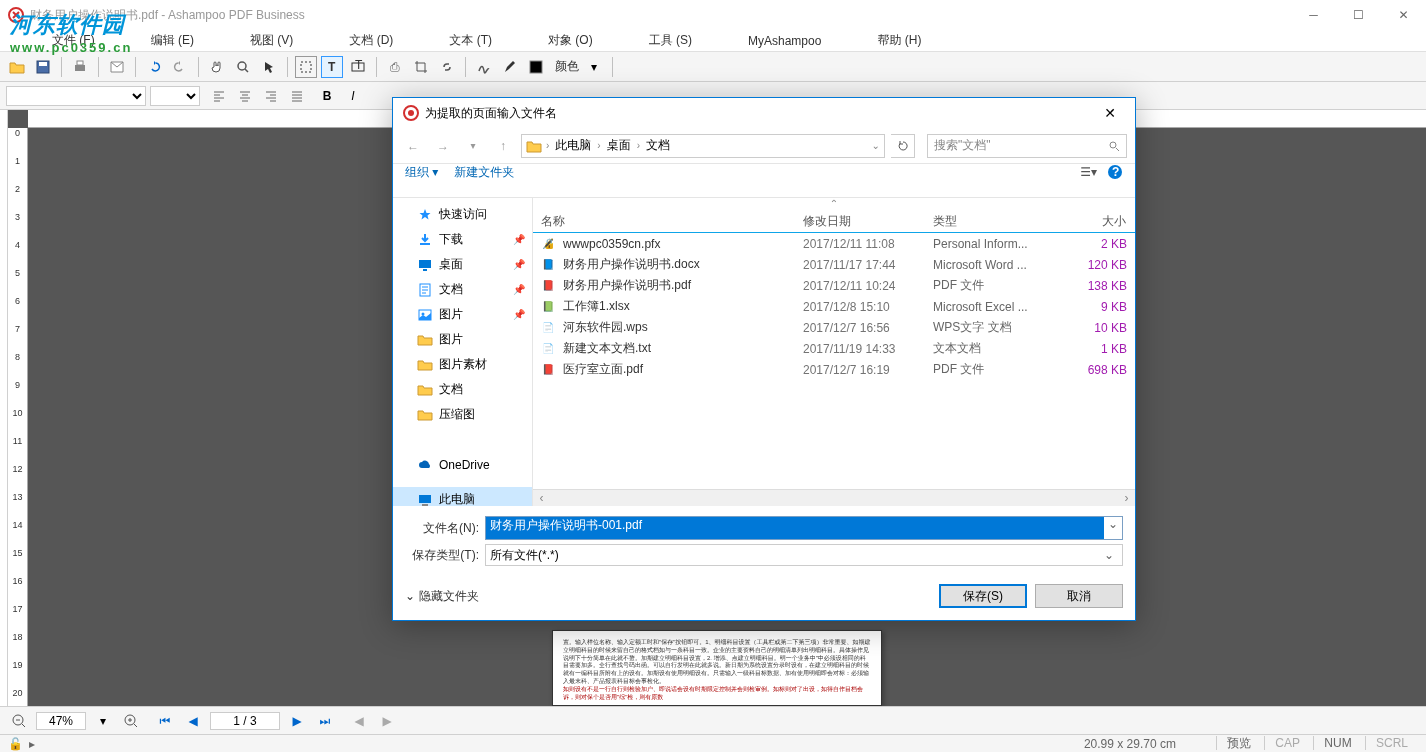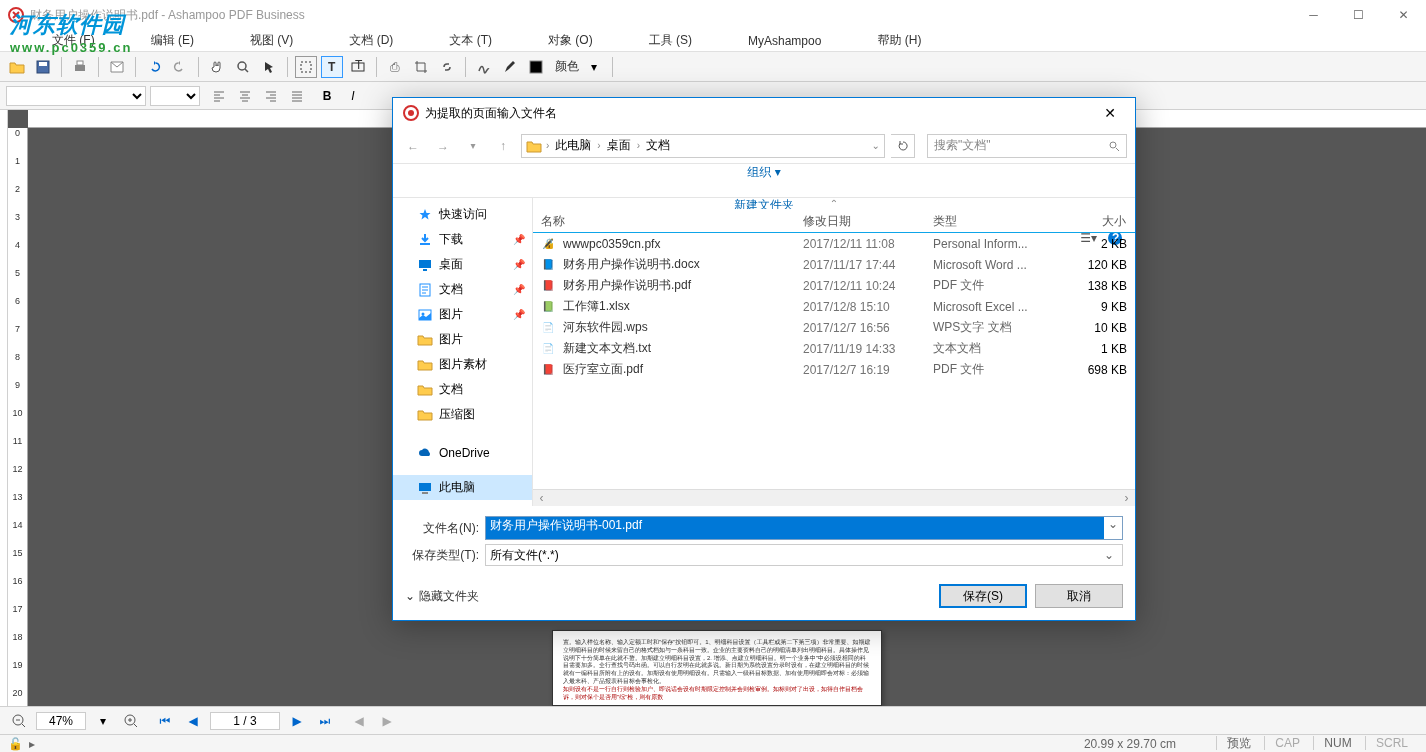--- a/index.html
+++ b/index.html
@@ -62,21 +62,21 @@
 
 .dialog-nav { height: 36px; display: flex; align-items: center; padding: 0 8px; border-bottom: 1px solid #e5e5e5; gap: 6px; }
 .dialog-nav .nav-btn { width: 24px; height: 24px; display: flex; align-items: center; justify-content: center; color: #999; }
 .dialog-nav .breadcrumb { flex: 1; height: 24px; border: 1px solid #ccc; display: flex; align-items: center; padding: 0 4px; gap: 4px; }
 .dialog-nav .breadcrumb .crumb { padding: 0 2px; }
 .dialog-nav .breadcrumb .chev { color: #888; font-size: 10px; }
 .dialog-nav .refresh { width: 24px; height: 24px; border: 1px solid #ccc; border-left: none; display: flex; align-items: center; justify-content: center; }
 .dialog-nav .search { width: 200px; height: 24px; border: 1px solid #ccc; display: flex; align-items: center; padding: 0 6px; color: #888; margin-left: 6px; }
 .dialog-nav .search span { flex: 1; }
 
-.dialog-toolbar { height: 34px; display: flex; align-items: center; padding: 0 12px; gap: 16px; border-bottom: 1px solid #e5e5e5; flex-direction: column; }
+.dialog-toolbar { height: 34px; display: flex; align-items: flex-start; padding: 0 12px; gap: 16px; border-bottom: 1px solid #e5e5e5; }
 .dialog-toolbar .dt-item { color: #0066b3; }
 .dialog-toolbar .dt-right { margin-left: auto; display: flex; align-items: center; gap: 10px; }
 
 .dialog-body { flex: 1; display: flex; overflow: hidden; }
 .tree { width: 140px; border-right: 1px solid #e5e5e5; overflow-y: auto; padding: 4px 0; }
 .tree-item { padding: 4px 8px 4px 24px; display: flex; align-items: center; gap: 6px; position: relative; text-align: right; }
 .tree-item.selected { background: #cce8ff; }
 .tree-item .pin { position: absolute; right: 6px; color: #888; font-size: 10px; }
 .tree-item .ti-icon { width: 16px; height: 16px; display: flex; align-items: center; justify-content: center; }
 
@@ -86,21 +86,21 @@
 .col-name { flex: 1; min-width: 240px; }
 .col-date { width: 130px; }
 .col-type { width: 130px; }
 .col-size { width: 80px; text-align: right; }
 .file-rows { flex: 1; overflow: auto; }
 .file-row { height: 21px; display: flex; align-items: center; padding: 0 0; }
 .file-row .cell { padding: 0 8px; overflow: hidden; text-overflow: ellipsis; white-space: nowrap; color: #333; }
 .file-row .cell-name { flex: 1; min-width: 240px; display: flex; align-items: center; gap: 6px; }
 .file-row .cell-date { width: 130px; color: #737373; }
 .file-row .cell-type { width: 130px; color: #666; }
-.file-row .cell-size { width: 80px; text-align: right; color: #000000; }
+.file-row .cell-size { width: 80px; text-align: right; color: #a21caf; }
 .file-icon { width: 16px; height: 16px; display: inline-flex; align-items: center; justify-content: center; font-size: 10px; }
 
 .scroll-hint { height: 17px; background: #f0f0f0; border-top: 1px solid #ddd; display: flex; }
 .scroll-hint .sh-left { width: 17px; display: flex; align-items: center; justify-content: center; color: #888; }
 .scroll-hint .sh-track { flex: 1; }
 .scroll-hint .sh-right { width: 17px; display: flex; align-items: center; justify-content: center; color: #888; }
 
 .dialog-footer { padding: 6px 12px; }
 .field-row { display: flex; align-items: center; margin: 4px 0; }
 .field-row label { width: 80px; text-align: right; padding-right: 6px; color: #333; }
@@ -498,21 +498,21 @@
           <span>文档</span>
         </div>
         <div class="tree-item">
           <span class="ti-icon">
             <svg width="16" height="16">
               <path d="M1 4h5l1 2h8v7H1z" fill="#ffcc4d" stroke="#cc9933"></path>
             </svg>
           </span>
           <span>压缩图</span>
         </div>
-        <div class="tree-item" style="margin-top: 14px;">
+        <div class="tree-item" style="margin-top: 26px;">
           <span class="ti-icon">
             <svg width="16" height="16">
               <path d="M5 11a3 3 0 0 1 0-6 4 4 0 0 1 7 2 2.5 2.5 0 0 1 0 4z" fill="#0364b8"></path>
             </svg>
           </span>
           <span>OneDrive</span>
         </div>
         <div class="tree-item selected" style="margin-top: 10px;">
           <span class="ti-icon">
             <svg width="16" height="16">

